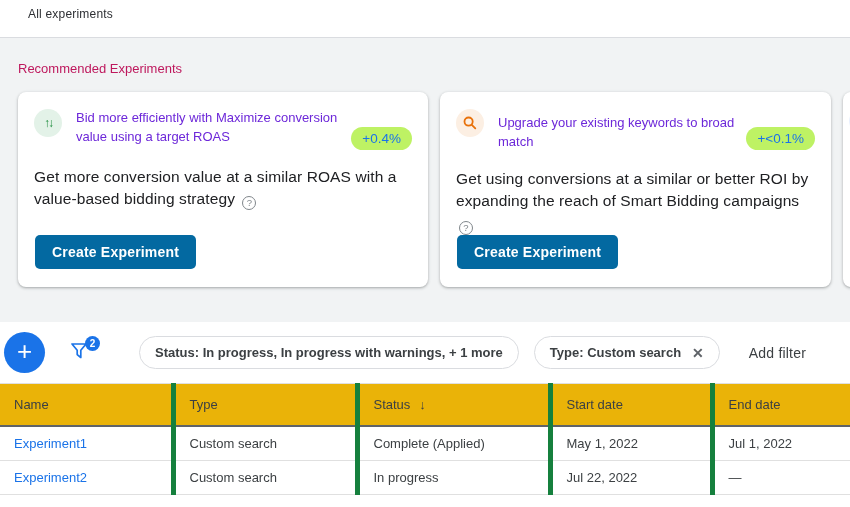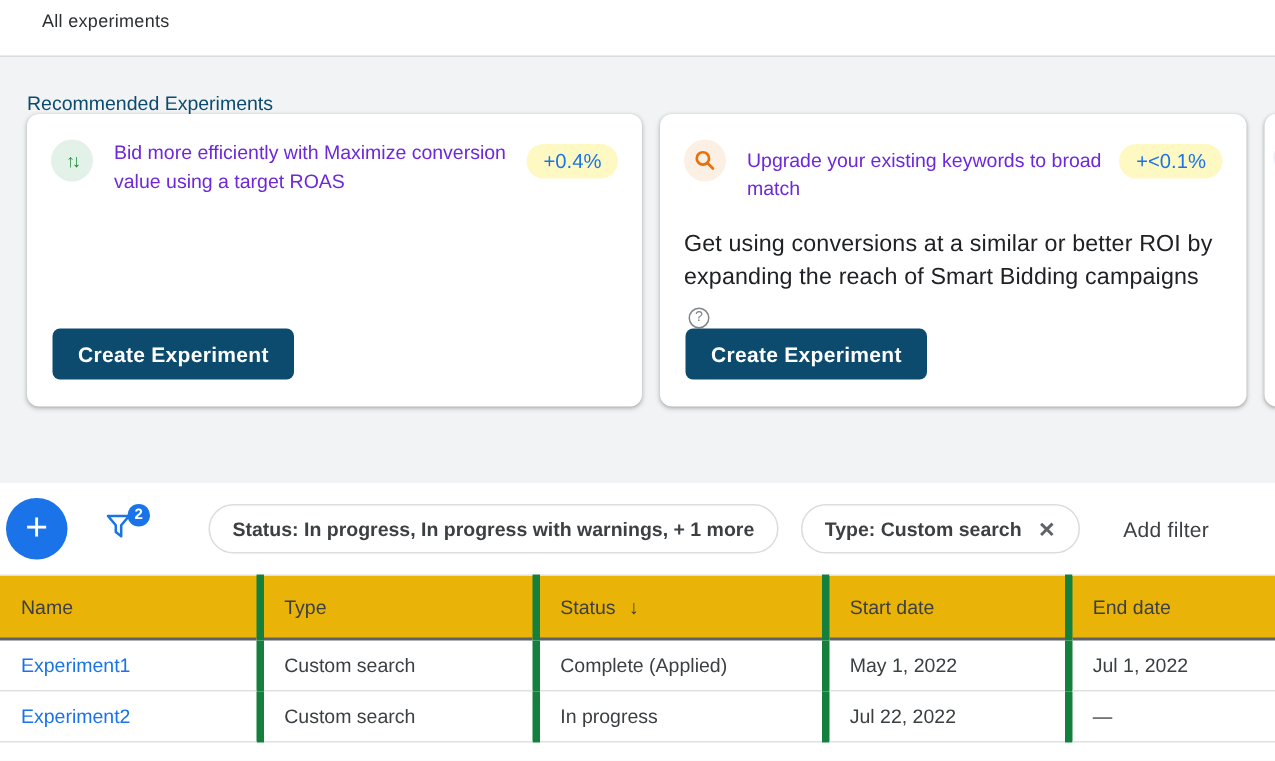--- a/index.html
+++ b/index.html
@@ -6,45 +6,45 @@
   html, body { width: 850px; height: 507px; overflow: hidden; background: #fff;
     font-family: "Liberation Sans", sans-serif; color: #202124; }
 
   
   .page-header { height: 37px; padding: 7px 0 0 28px; background: #fff; }
   .page-title { font-size: 12px; color: #2d2f33; letter-spacing: .2px; }
 
   
   .band { height: 285px; background: #f1f3f4; border-top: 1px solid #dadce0;
     padding: 23px 0 0 18px; position: relative; overflow: hidden; }
-  .band-label { font-size: 13px; color: #0c4a6e; }
+  .band-label { font-size: 13px; color: #be185d; margin-bottom: 16px; }
   .cards-row { display: flex; gap: 12px; align-items: stretch; }
   .card { background: #fff; border-radius: 8px; height: 195px; position: relative;
     box-shadow: 0 1px 2px rgba(60,64,67,.28), 0 1px 3px 1px rgba(60,64,67,.12);
     padding: 15px 16px; flex: none; }
   .card-1 { width: 410px; }
   .card-2 { width: 391px; }
   .card-sliver { width: 40px; height: 195px; border-radius: 8px 0 0 8px; padding: 18px 0 0 6px; }
   .sliver-badge { width: 18px; height: 22px; border-radius: 11px 0 0 11px; background: #e8f0fe; }
 
   .card-top { display: flex; align-items: flex-start; }
   .reco-icon { width: 28px; height: 28px; border-radius: 50%; flex: none;
     display: flex; align-items: center; justify-content: center; margin-top: 2px; }
   .reco-icon.green { background: #e3f2e8; color: #1e8e3e; font-size: 12px; font-weight: bold; letter-spacing: -2px; }
   .reco-icon.orange { background: #fcefe3; }
   .card-top-title { flex: 1; font-size: 13px; line-height: 1.45; color: #6d28d9; margin: 2px 12px 0 14px; }
   .card-2 .card-top-title { margin-top: 7px; }
-  .badge { flex: none; background: #fef9c3; color: #1a73e8; font-size: 13.5px;
-    padding: 4px 11px; border-radius: 13px; margin-top: 5px; white-space: nowrap; }
+  .badge { flex: none; background: #bef264; color: #1a73e8; font-size: 13.5px;
+    padding: 4px 11px; border-radius: 13px; margin-top: 20px; white-space: nowrap; }
   .card-headline { font-size: 15.5px; line-height: 1.45; color: #202124; margin-top: 16px;
     letter-spacing: .1px; }
   .help-icon { display: inline-flex; width: 14px; height: 14px; border: 1.4px solid #80868b;
     border-radius: 50%; color: #80868b; font-size: 9.5px; align-items: center;
     justify-content: center; vertical-align: -2px; margin-left: 3px; }
-  .create-btn { position: absolute; left: 17px; bottom: 18px; background: #0c4a6e; color: #fff;
+  .create-btn { position: absolute; left: 17px; bottom: 18px; background: #0369a1; color: #fff;
     border: none; border-radius: 5px; font-family: inherit; font-size: 14px; font-weight: bold;
     letter-spacing: .2px; padding: 9px 17px; cursor: pointer; }
 
   
   .filter-bar { height: 61px; display: flex; align-items: center; padding-left: 4px; background: #fff; }
   .fab { width: 41px; height: 41px; border-radius: 50%; background: #1a73e8; border: none;
     color: #fff; font-size: 26px; font-weight: 300; line-height: 1; cursor: pointer;
     display: flex; align-items: center; justify-content: center; padding-bottom: 3px; flex: none; }
   .funnel-wrap { position: relative; margin-left: 24px; flex: none; width: 24px; height: 28px; cursor: pointer; }
   .funnel-badge { position: absolute; top: -3px; right: -7px; width: 15px; height: 15px;
@@ -79,20 +79,24 @@
 <div class="band">
   <div class="band-label">Recommended Experiments</div>
 
   <div class="cards-row">
 
     <div class="card card-1">
       <div class="card-top">
         <span class="reco-icon green">↑↓</span>
         <span class="card-top-title">Bid more efficiently with Maximize conversion value using a target ROAS</span>
         <span class="badge">+0.4%</span>
+      </div>
+      <div class="card-headline">
+        <span>Get more conversion value at a similar ROAS with a value-based bidding strategy</span>
+        <span class="help-icon">?</span>
       </div>
       <button class="create-btn">Create Experiment</button>
     </div>
 
     <div class="card card-2">
       <div class="card-top">
         <span class="reco-icon orange">
           <svg width="16" height="16" viewBox="0 0 16 16">
             <circle cx="6.6" cy="6.6" r="4.1" fill="none" stroke="#e8710a" stroke-width="1.8"></circle>
             <line x1="9.8" y1="9.8" x2="13.3" y2="13.3" stroke="#e8710a" stroke-width="1.8" stroke-linecap="round"></line>

